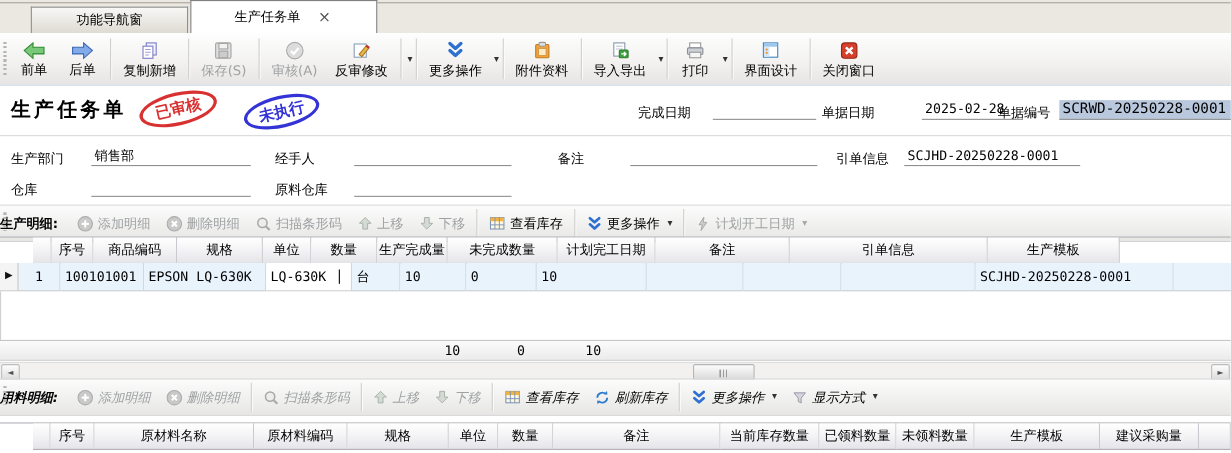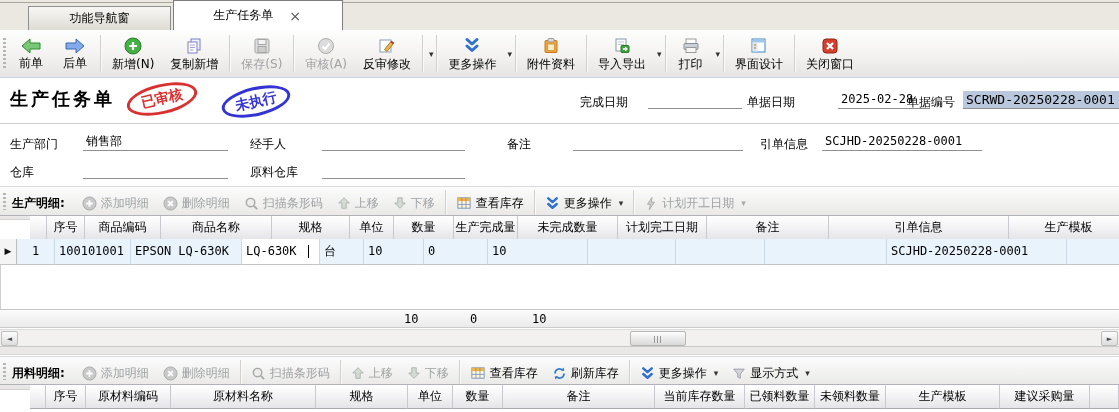--- a/index.html
+++ b/index.html
@@ -48,21 +48,21 @@
     line-height:17px; white-space:nowrap; overflow:hidden; }
   .docno-box { background:#b9c8dc; }
 
   
   .fields { position:absolute; top:124px; left:0; width:1119px; height:62px; background:#fff; }
 
   
   .sec-tb { position:absolute; left:0; width:1119px; height:34px;
     background:linear-gradient(#fcfcfc,#efefee 60%,#e7e6e4);
     border-top:1px solid #d9d9d9; border-bottom:1px solid #d2d2d2;
-    display:flex; align-items:center; padding-left:12px; }
+    display:flex; align-items:center; }
   .sec-tb .grip2 { position:absolute; left:3px; top:6px; width:3px; height:17px;
     background:repeating-linear-gradient(to bottom,#b5b5b5 0 2px,transparent 2px 4px); }
   .sec-label { font-weight:bold; margin-right:10px; white-space:nowrap; }
   .sbtn { display:flex; align-items:center; gap:4px; padding:0 7px; height:24px; white-space:nowrap; cursor:default; }
   .sbtn.off { color:#9fa1a3; }
   .sec-tb .vsep { margin:3px 3px; align-self:stretch; }
 
   
   .ghead { position:absolute; left:0; width:1119px; height:24px; display:flex;
     border-top:1px solid #b2b2b8;padding-left:30px; }
@@ -125,27 +125,20 @@
     <div class="tbtn">
       <svg width="20" height="16" viewBox="0 0 20 16">
           <path d="M11 1 L19 8 L11 15 V11 H1 V5 H11 Z" fill="#83abe9" stroke="#3a68b2"></path>
         </svg>
       <span class="lbl">后单</span>
     </div>
     <div class="vsep"></div>
 
     <div class="tbtn">
       <svg width="18" height="18" viewBox="0 0 18 18">
-          <circle cx="9" cy="9" r="8" fill="#45b145" stroke="#2a7c2a"></circle>
-          <path d="M9 5v8M5 9h8" stroke="#fff" stroke-width="2.2"></path>
-        </svg>
-      <span class="lbl">新增(N)</span>
-    </div>
-    <div class="tbtn">
-      <svg width="18" height="18" viewBox="0 0 18 18">
           <rect x="6" y="2" width="9" height="11" fill="#f2f2ff" stroke="#7d7dc8"></rect>
           <rect x="3" y="5" width="9" height="11" fill="#ffffff" stroke="#7d7dc8"></rect>
           <path d="M5 8h5M5 10.5h5M5 13h3.5" stroke="#a0a0d8" stroke-width="1"></path>
         </svg>
       <span class="lbl">复制新增</span>
     </div>
     <div class="vsep"></div>
 
     <div class="tbtn off">
       <svg width="18" height="18" viewBox="0 0 18 18">
@@ -331,21 +324,20 @@
         </svg>
       <span>计划开工日期</span>
       <span class="caret off">▾</span>
     </div>
   </div>
 
   <div class="ghead" style="top:215px;">
     <div class="gh" style="width:17px;"></div>
     <div class="gh" style="width:38px;">序号</div>
     <div class="gh" style="width:76px;">商品编码</div>
-    <div class="gh" style="width:111px;">商品名称</div>
     <div class="gh" style="width:78px;">规格</div>
     <div class="gh" style="width:44px;">单位</div>
     <div class="gh" style="width:60px;">数量</div>
     <div class="gh" style="width:64px;">生产完成量</div>
     <div class="gh" style="width:100px;">未完成数量</div>
     <div class="gh" style="width:89px;">计划完工日期</div>
     <div class="gh" style="width:122px;">备注</div>
     <div class="gh" style="width:180px;">引单信息</div>
     <div class="gh" style="width:120px;">生产模板</div>
   </div>
@@ -376,21 +368,21 @@
   </div>
 
   <div class="hscroll" style="top:329px;">
     <div class="sarrow l">◄</div>
     <div class="sthumb"></div>
     <div class="sarrow r">►</div>
   </div>
 
   <div class="splitter" style="top:346px;"></div>
 
-  <div class="sec-tb" style="top:356px;">
+  <div class="sec-tb" style="top:344px;font-style:italic;">
     <div class="grip2"></div>
     <span class="sec-label">用料明细:</span>
     <div class="sbtn off">
       <svg width="15" height="15" viewBox="0 0 16 16">
           <circle cx="8" cy="8" r="7" fill="#c9c9c9" stroke="#ababab"></circle>
           <path d="M8 4.5v7M4.5 8h7" stroke="#fff" stroke-width="2"></path>
         </svg>
       <span>添加明细</span>
     </div>
     <div class="sbtn off">
@@ -452,22 +444,22 @@
           <path d="M2 3 H14 L9.5 8.5 V13.5 L6.5 12 V8.5 Z" fill="#d4d4dc" stroke="#9898a8"></path>
         </svg>
       <span>显示方式</span>
       <span class="caret">▾</span>
     </div>
   </div>
 
   <div class="ghead" style="top:384px; height:28px;">
     <div class="gh" style="width:16px;"></div>
     <div class="gh" style="width:40px;">序号</div>
+    <div class="gh" style="width:145px;">原材料名称</div>
     <div class="gh" style="width:85px;">原材料编码</div>
-    <div class="gh" style="width:145px;">原材料名称</div>
     <div class="gh" style="width:92px;">规格</div>
     <div class="gh" style="width:45px;">单位</div>
     <div class="gh" style="width:50px;">数量</div>
     <div class="gh" style="width:152px;">备注</div>
     <div class="gh" style="width:90px;">当前库存数量</div>
     <div class="gh" style="width:70px;">已领料数量</div>
     <div class="gh" style="width:71px;">未领料数量</div>
     <div class="gh" style="width:114px;">生产模板</div>
     <div class="gh" style="width:90px;">建议采购量</div>
     <div class="gh" style="flex:1;"></div>

